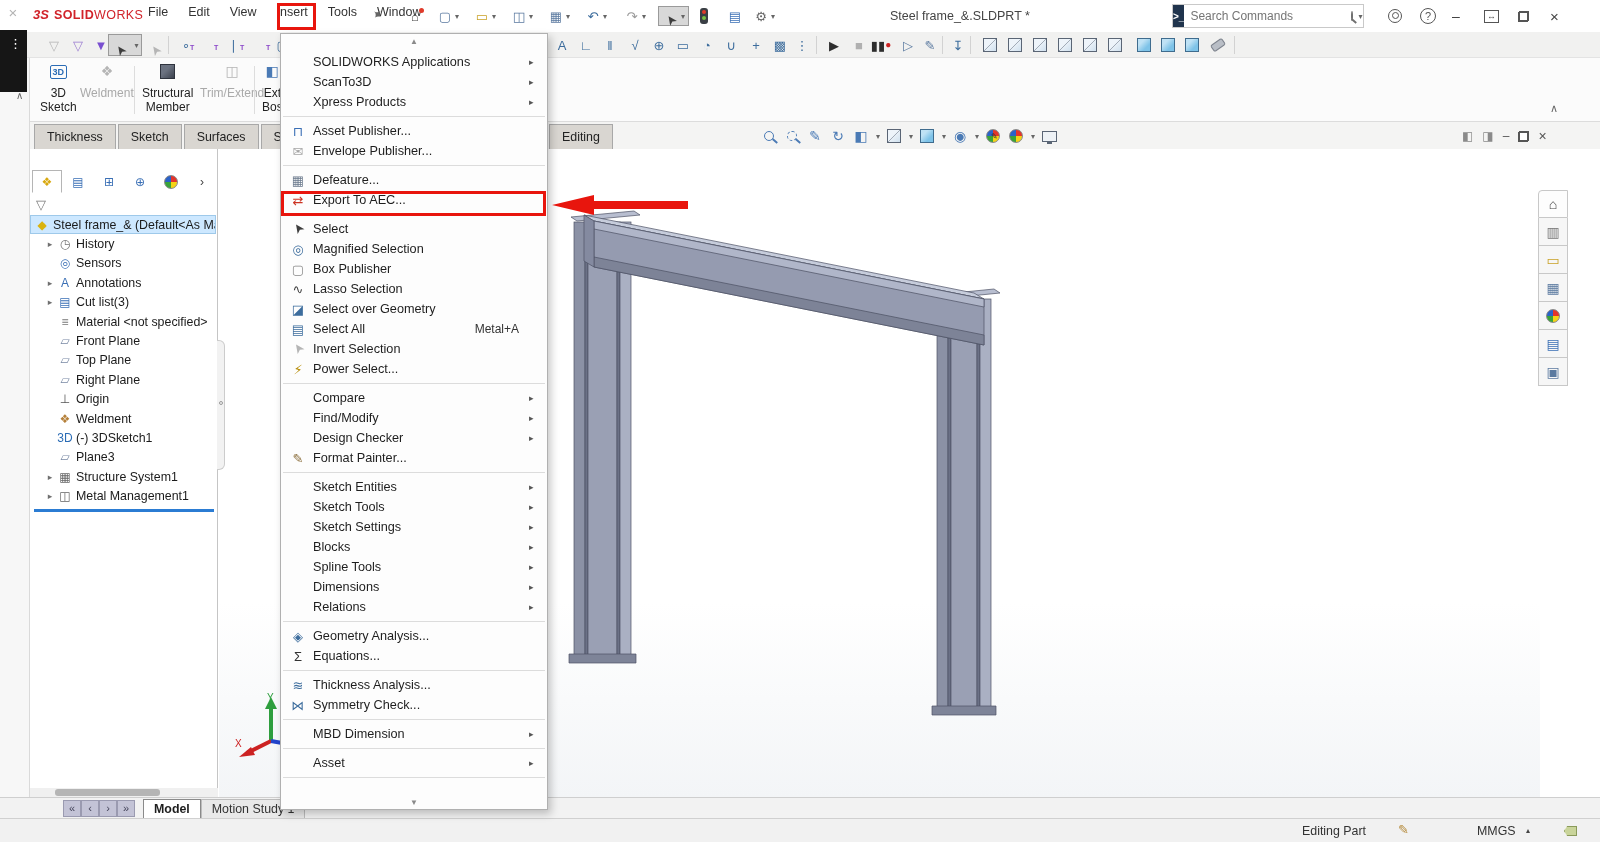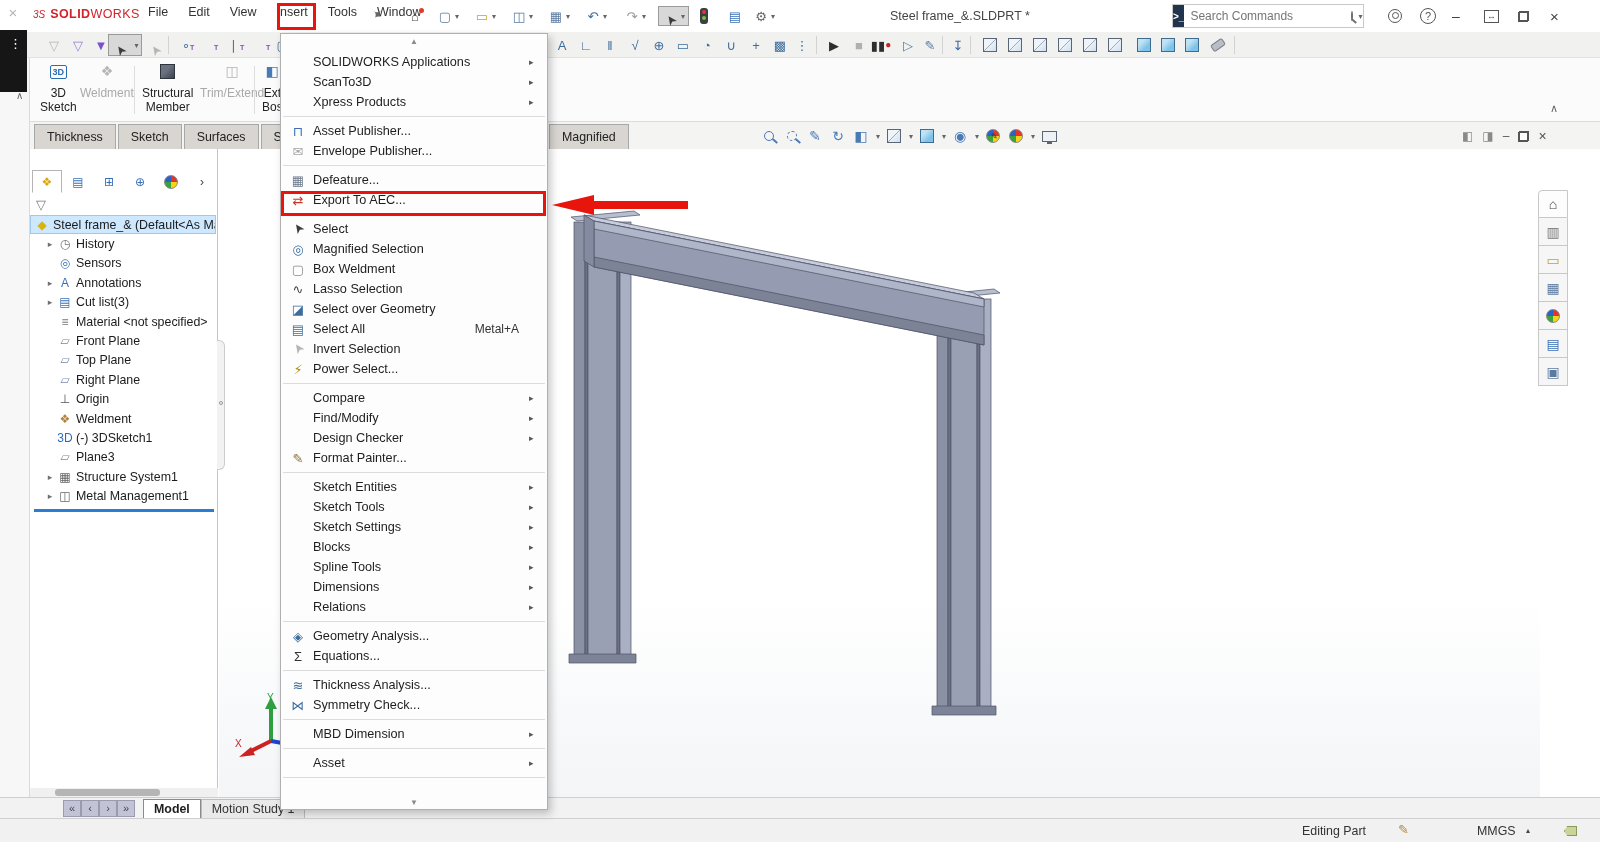--- a/index.html
+++ b/index.html
@@ -9,21 +9,21 @@
   .ic { display:inline-flex; align-items:center; justify-content:center;
         width:18px; height:18px; font-size:13px; line-height:1; }
   .rot-ul { transform:rotate(-125deg); display:inline-block; }
   .caret { font-size:8px; color:#666; margin-left:1px; }
   .vsep { width:1px; background:#d2d2d2; height:18px; display:inline-block; }
 
   
   #titlebar { left:0; top:0; width:1600px; height:32px; background:#fff; z-index:10; }
   #bg-close { left:2px; top:4px; font-size:15px; color:#b4b4b4; width:22px; text-align:center; }
   #logo { left:33px; top:7px; display:flex; align-items:center; gap:5px; }
-  #logo .mark { color:#d1232a; font-style:italic; font-weight:normal; font-size:10px;text-align:center; }
+  #logo .mark { color:#d1232a; font-style:italic; font-weight:bold; font-size:13px;text-align:center; }
   #logo .nm { color:#d1232a; font-size:12.5px; letter-spacing:.4px; }
   #logo .nm b { font-weight:bold; }
   #menubar { left:138px; top:0; height:24px; display:flex; align-items:center; }
   .tmenu { padding:0 10px; height:26px; display:flex; align-items:center; color:#333; font-size:12.5px; }
   #pin-icon { left:372px; top:7px; color:#555; font-size:13px; transform:rotate(40deg); }
   .tbtn { top:6px; height:20px; display:inline-flex; align-items:center; }
   #doc-title { left:890px; top:9px; width:300px; color:#444; font-size:12.5px; }
   #searchbox { left:1172px; top:4px; width:192px; height:24px; border:1px solid #c9c9c9; background:#fff;
      display:flex; align-items:center; }
   #search-prompt { width:24px; height:22px; background:#20344d; color:#fff; font-size:10px;
@@ -372,21 +372,21 @@
         <span>Sketch</span>
       </div>
       <div class="cmtab">
         <span>Surfaces</span>
       </div>
       <div class="cmtab">
         <span>Sheet Metal</span>
       </div>
     </div>
   <div class="ab cmtab" id="tab-evaluate">
-      <span>Magnified</span>
+      <span>Editing</span>
     </div>
 </div>
 
 <div id="headsup" class="ab">
   <span class="hu">
       <span class="i-mag blue"></span>
     </span>
   <span class="hu">
       <span class="i-mag blue dash"></span>
     </span>
@@ -665,21 +665,21 @@
         <span class="marrow" style="color: rgb(85, 85, 85);">▸</span>
       </div>
       <div class="mrow">
         <span class="mic" style="color: rgb(61, 109, 157);">◎</span>
         <span class="mlabel">Magnified Selection</span>
         <span class="mshort"></span>
         <span class="marrow" style="color: rgb(85, 85, 85);">▸</span>
       </div>
       <div class="mrow">
         <span class="mic" style="color: rgb(138, 138, 138);">▢</span>
-        <span class="mlabel">Box Weldment</span>
+        <span class="mlabel">Box Publisher</span>
         <span class="mshort"></span>
         <span class="marrow" style="color: rgb(85, 85, 85);">▸</span>
       </div>
       <div class="mrow">
         <span class="mic" style="color: rgb(61, 61, 61);">∿</span>
         <span class="mlabel">Lasso Selection</span>
         <span class="mshort"></span>
         <span class="marrow" style="color: rgb(85, 85, 85);">▸</span>
       </div>
       <div class="mrow">

